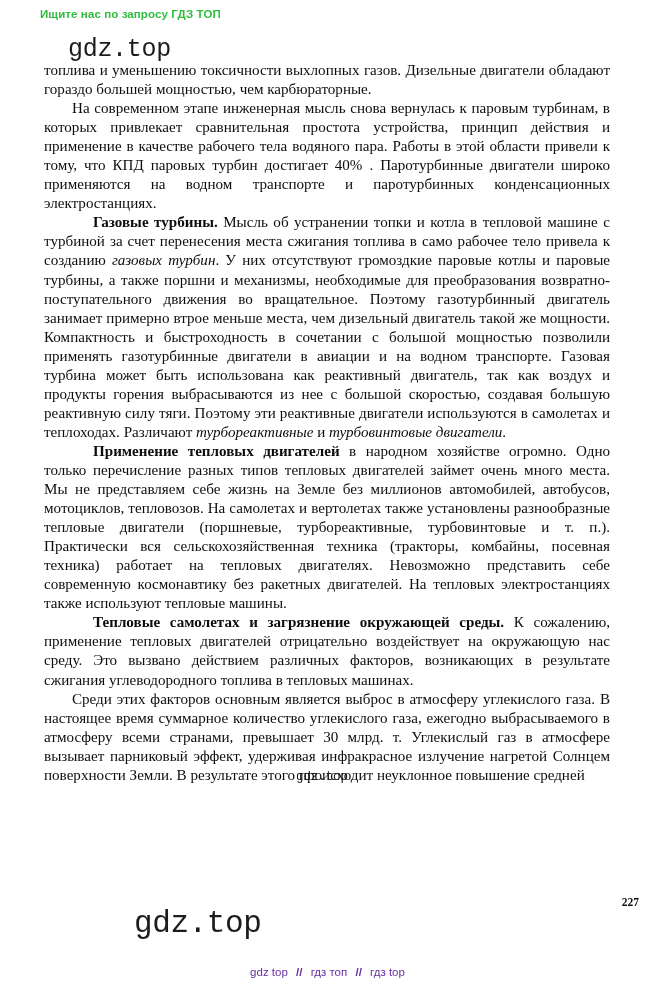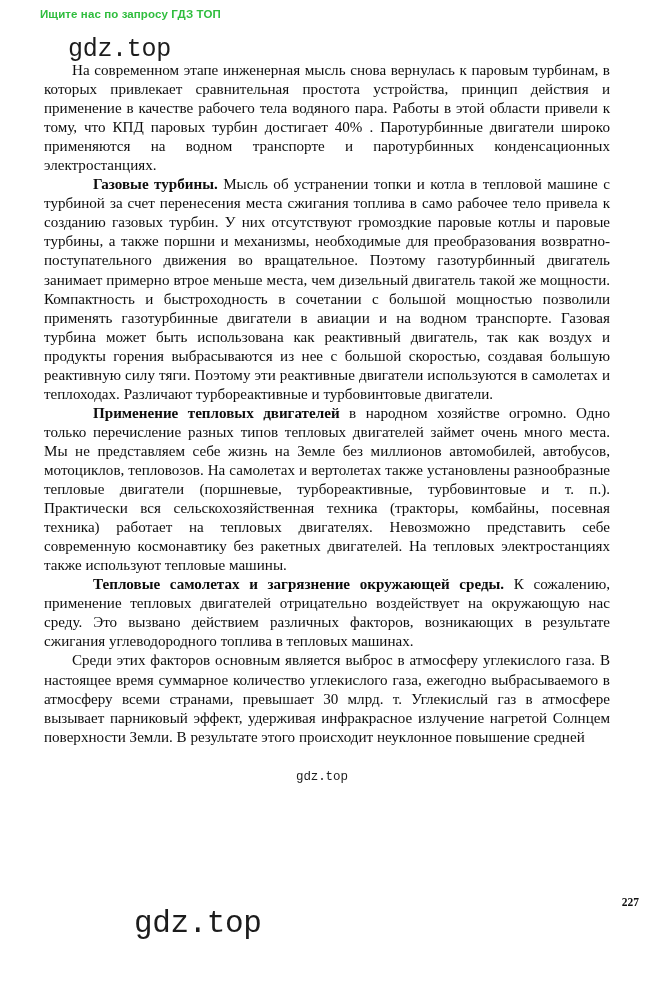--- a/index.html
+++ b/index.html
@@ -78,21 +78,21 @@
     -webkit-hyphens: none;
     hyphens: none;
   }
   .text-column p {
     margin: 0;
   }
   .para-indent {
     text-indent: 28px;
   }
   .b { font-weight: 700; margin-left: 21px; }
-  .i { }
+  .i { font-style: italic; }
 
   
   .para-cont { text-indent: 0; }
 
   
   .page-number {
     position: absolute;
     right: 16px;
     top: 896px;
     font-family: "Liberation Serif", "DejaVu Serif", serif;
@@ -124,27 +124,35 @@
 </head>
 <body>
 
 <div class="page">
 
   <div class="promo-banner">Ищите нас по запросу ГДЗ ТОП</div>
 
   <div class="watermark watermark-top">gdz.top</div>
 
   <div class="text-column">
+      <p class="para-cont"><span>топлива и уменьшению токсичности выхлопных газов. Дизельные двигатели обладают гораздо большей мощностью, чем карбюраторные.</span></p>
       <p class="para-indent"><span>На современном этапе инженерная мысль снова вернулась к паровым турбинам, в которых привлекает сравнительная простота устройства, принцип действия и применение в качестве рабочего тела водяного пара. Работы в этой области привели к тому, что КПД паровых турбин достигает 40% . Паротурбинные двигатели широко применяются на водном транспорте и паротурбинных конденсационных электростанциях.</span></p>
       <p class="para-indent"><span class="b">Газовые турбины.</span><span> Мысль об устранении топки и котла в тепловой машине с турбиной за счет перенесения места сжигания топлива в само рабочее тело привела к созданию </span><span class="i">газовых турбин</span><span>. У них отсутствуют громоздкие паровые котлы и паровые турбины, а также поршни и механизмы, необходимые для преобразования возвратно-поступательного движения во вращательное. Поэтому газотурбинный двигатель занимает примерно втрое меньше места, чем дизельный двигатель такой же мощности. Компактность и быстроходность в сочетании с большой мощностью позволили применять газотурбинные двигатели в авиации и на водном транспорте. Газовая турбина может быть использована как реактивный двигатель, так как воздух и продукты горения выбрасываются из нее с большой скоростью, создавая большую реактивную силу тяги. Поэтому эти реактивные двигатели используются в самолетах и теплоходах. Различают </span><span class="i">турбореактивные</span><span> и </span><span class="i">турбовинтовые двигатели</span><span>.</span></p>
       <p class="para-indent"><span class="b">Применение тепловых двигателей</span><span> в народном хозяйстве огромно. Одно только перечисление разных типов тепловых двигателей займет очень много места. Мы не представляем себе жизнь на Земле без миллионов автомобилей, автобусов, мотоциклов, тепловозов. На самолетах и вертолетах также установлены разнообразные тепловые двигатели (поршневые, турбореактивные, турбовинтовые и т. п.). Практически вся сельскохозяйственная техника (тракторы, комбайны, посевная техника) работает на тепловых двигателях. Невозможно представить себе современную космонавтику без ракетных двигателей. На тепловых электростанциях также используют тепловые машины.</span></p>
       <p class="para-indent"><span class="b">Тепловые самолетах и загрязнение окружающей среды.</span><span> К сожалению, применение тепловых двигателей отрицательно воздействует на окружающую нас среду. Это вызвано действием различных факторов, возникающих в результате сжигания углеводородного топлива в тепловых машинах.</span></p>
       <p class="para-indent"><span>Среди этих факторов основным является выброс в атмосферу углекислого газа. В настоящее время суммарное количество углекислого газа, ежегодно выбрасываемого в атмосферу всеми странами, превышает 30 млрд. т. Углекислый газ в атмосфере вызывает парниковый эффект, удерживая инфракрасное излучение нагретой Солнцем поверхности Земли. В результате этого происходит неуклонное повышение средней</span></p>
     </div>
 
   <div class="watermark watermark-mid">gdz.top</div>
 
   <div class="watermark watermark-bottom">gdz.top</div>
 
   <div class="page-number">227</div>
 
+  <div class="footer-links">
+    <span>gdz top</span>
+    <span class="footer-sep">//</span>
+    <span>гдз топ</span>
+    <span class="footer-sep">//</span>
+    <span>гдз top</span>
+  </div>
 
 </div>
 
 </body></html>

